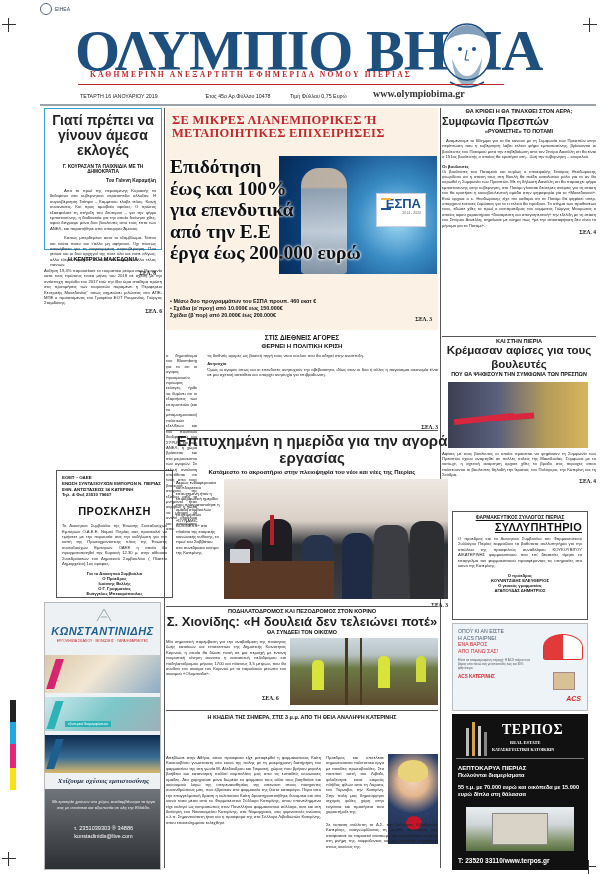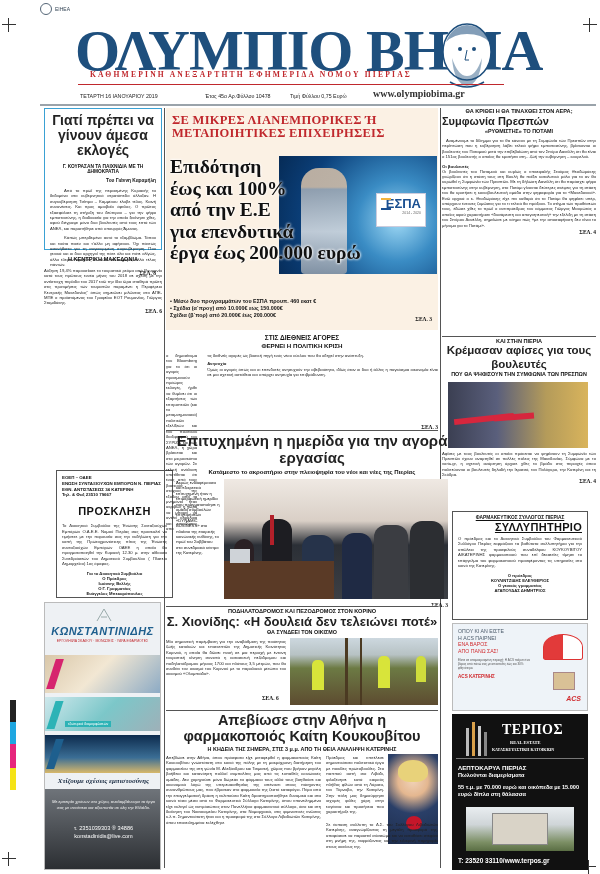--- a/index.html
+++ b/index.html
@@ -258,22 +258,22 @@
   <div class="photo"></div>
   <div class="man"></div>
   <div class="logo">
     <div class="sw"></div>
     <div class="t">ΕΣΠΑ</div>
     <div class="y">2014 - 2020</div>
   </div>
   <div class="head">
     <div>Επιδότηση</div>
     <div>έως και 100%</div>
+    <div>για επενδυτικά</div>
     <div>από την Ε.Ε</div>
-    <div>για επενδυτικά</div>
     <div>έργα έως 200.000 ευρώ</div>
   </div>
   <div class="bullets">
     <div>• Μέσω δυο προγραμμάτων του ΕΣΠΑ προυπ. 460 εκατ €</div>
     <div>• Σχέδια (α΄προγ) από 10.000€ εως 150.000€</div>
     <div>Σχέδια (β΄πορ) από 20.000€ έως 200.000€</div>
   </div>
   <div class="sel">ΣΕΛ. 3</div>
 </div>
 
@@ -321,21 +321,20 @@
     <div style="position:absolute;left:88px;top:18px;width:12px;height:32px;background:#d8e43a;border-radius:5px 5px 0 0"></div>
     <div style="position:absolute;left:126px;top:18px;width:10px;height:26px;background:#cfdc3c;border-radius:5px 5px 0 0"></div>
     <div style="position:absolute;left:55px;top:0;width:3px;height:67px;background:#4b3a22"></div>
     <div style="position:absolute;left:70px;top:0;width:2px;height:67px;background:#4b3a22"></div>
   </div>
   <div class="sel">ΣΕΛ. 6</div>
 </div>
 <div class="abs rule-h" style="left:166px;top:710px;width:272px"></div>
 
 <div class="abs obit">
-  <div class="h">Απεβίωσε στην Αθήνα η φαρμακοποιός Καίτη Κουκουβίτου</div>
   <div class="k">Η ΚΗΔΕΙΑ ΤΗΣ ΣΗΜΕΡΑ, ΣΤΙΣ 3 μ.μ. ΑΠΟ ΤΗ ΘΕΙΑ ΑΝΑΛΗΨΗ ΚΑΤΕΡΙΝΗΣ</div>
   <div class="c1 body-text">Απεβίωσε στην Αθήνα, όπου πρόσφατα είχε μεταφερθεί η φαρμακοποιός Καίτη Κουκουβίτου γνωστότατη στο κοινό της πόλης με τη μακρόχρονη διατήρηση του φαρμακείου της στη γωνία Μ. Αλεξάνδρου και Τσιμισκή, χώρος που βρήκαν μεγάλη βοήθεια και κατανόηση πολλοί συμπολίτες μας από τις ευπαθείς κοινωνικές ομάδες. Δεν χορηγούσε μόνο δωρεάν τα φάρμακα τους αλλά τους βοηθούσε και οικονομικά λόγω της υπερευαισθησίας της απέναντι στους πάσχοντες συνανθρώπους μας, που έβρισκαν στο φαρμακείο της ζεστό καταφύγιο. Πέρα από την επαγγελματική δράση η εκλιπούσα Καίτη δραστηριοποιήθηκε δυναμικά και στα κοινά τόσο μέσα από το Φαρμακευτικό Σύλλογο Κατερίνης, όπου επανειλημμένα είχε εκλεγεί ως εκπρόσωπος στον Πανελλήνιο φαρμακευτικό σύλλογο, όσο και στη διοίκηση του Νοσοκομείου Κατερίνης, στα Νομαρχιακά, στις φιμινιστικές ενώσεις κ.λ.π. Σημαντικότατη ήταν και η προσφορά της στο Σύλλογο Λιβαδιωτών Κατερίνης, όπου επανειλημμένα εκλέχθηκε</div>
   <div class="c2 body-text">Πρόεδρος και επιτέλεσε σημαντικότατο πολιτιστικό έργο με ποικίλες πρωτοβουλίες. Στο παππού αστή σιο Λιβάδι, φιλοξένησε κατά καιρούς πλήθος φίλων από τη Λάρισα, τον Τύρναβο, την Κατερίνη. Στην πόλη μας δημιούργησε ισχυρές φιλίες χάρη στην ευγένεια και προσήνεια που χαρακτήριζε της.</div>
   <div class="photo">
     <div class="hair"></div>
     <div class="flower"></div>
   </div>
   <div class="c3 body-text">Σε έκπαση συλλυπη το Δ.Σ. του Συλλόγου Λιβαδιωτών Κατερίνης, αναγνωρίζοντας τη μεγάλη προσφορά της, αποφάσισε να παραστεί σύσσωμο και να καταθέσει στεφάνι στη μνήμη της, εκφράζοντας και την ειλικρινή παρηγορία στους οικείους της.</div>
 </div>
 

